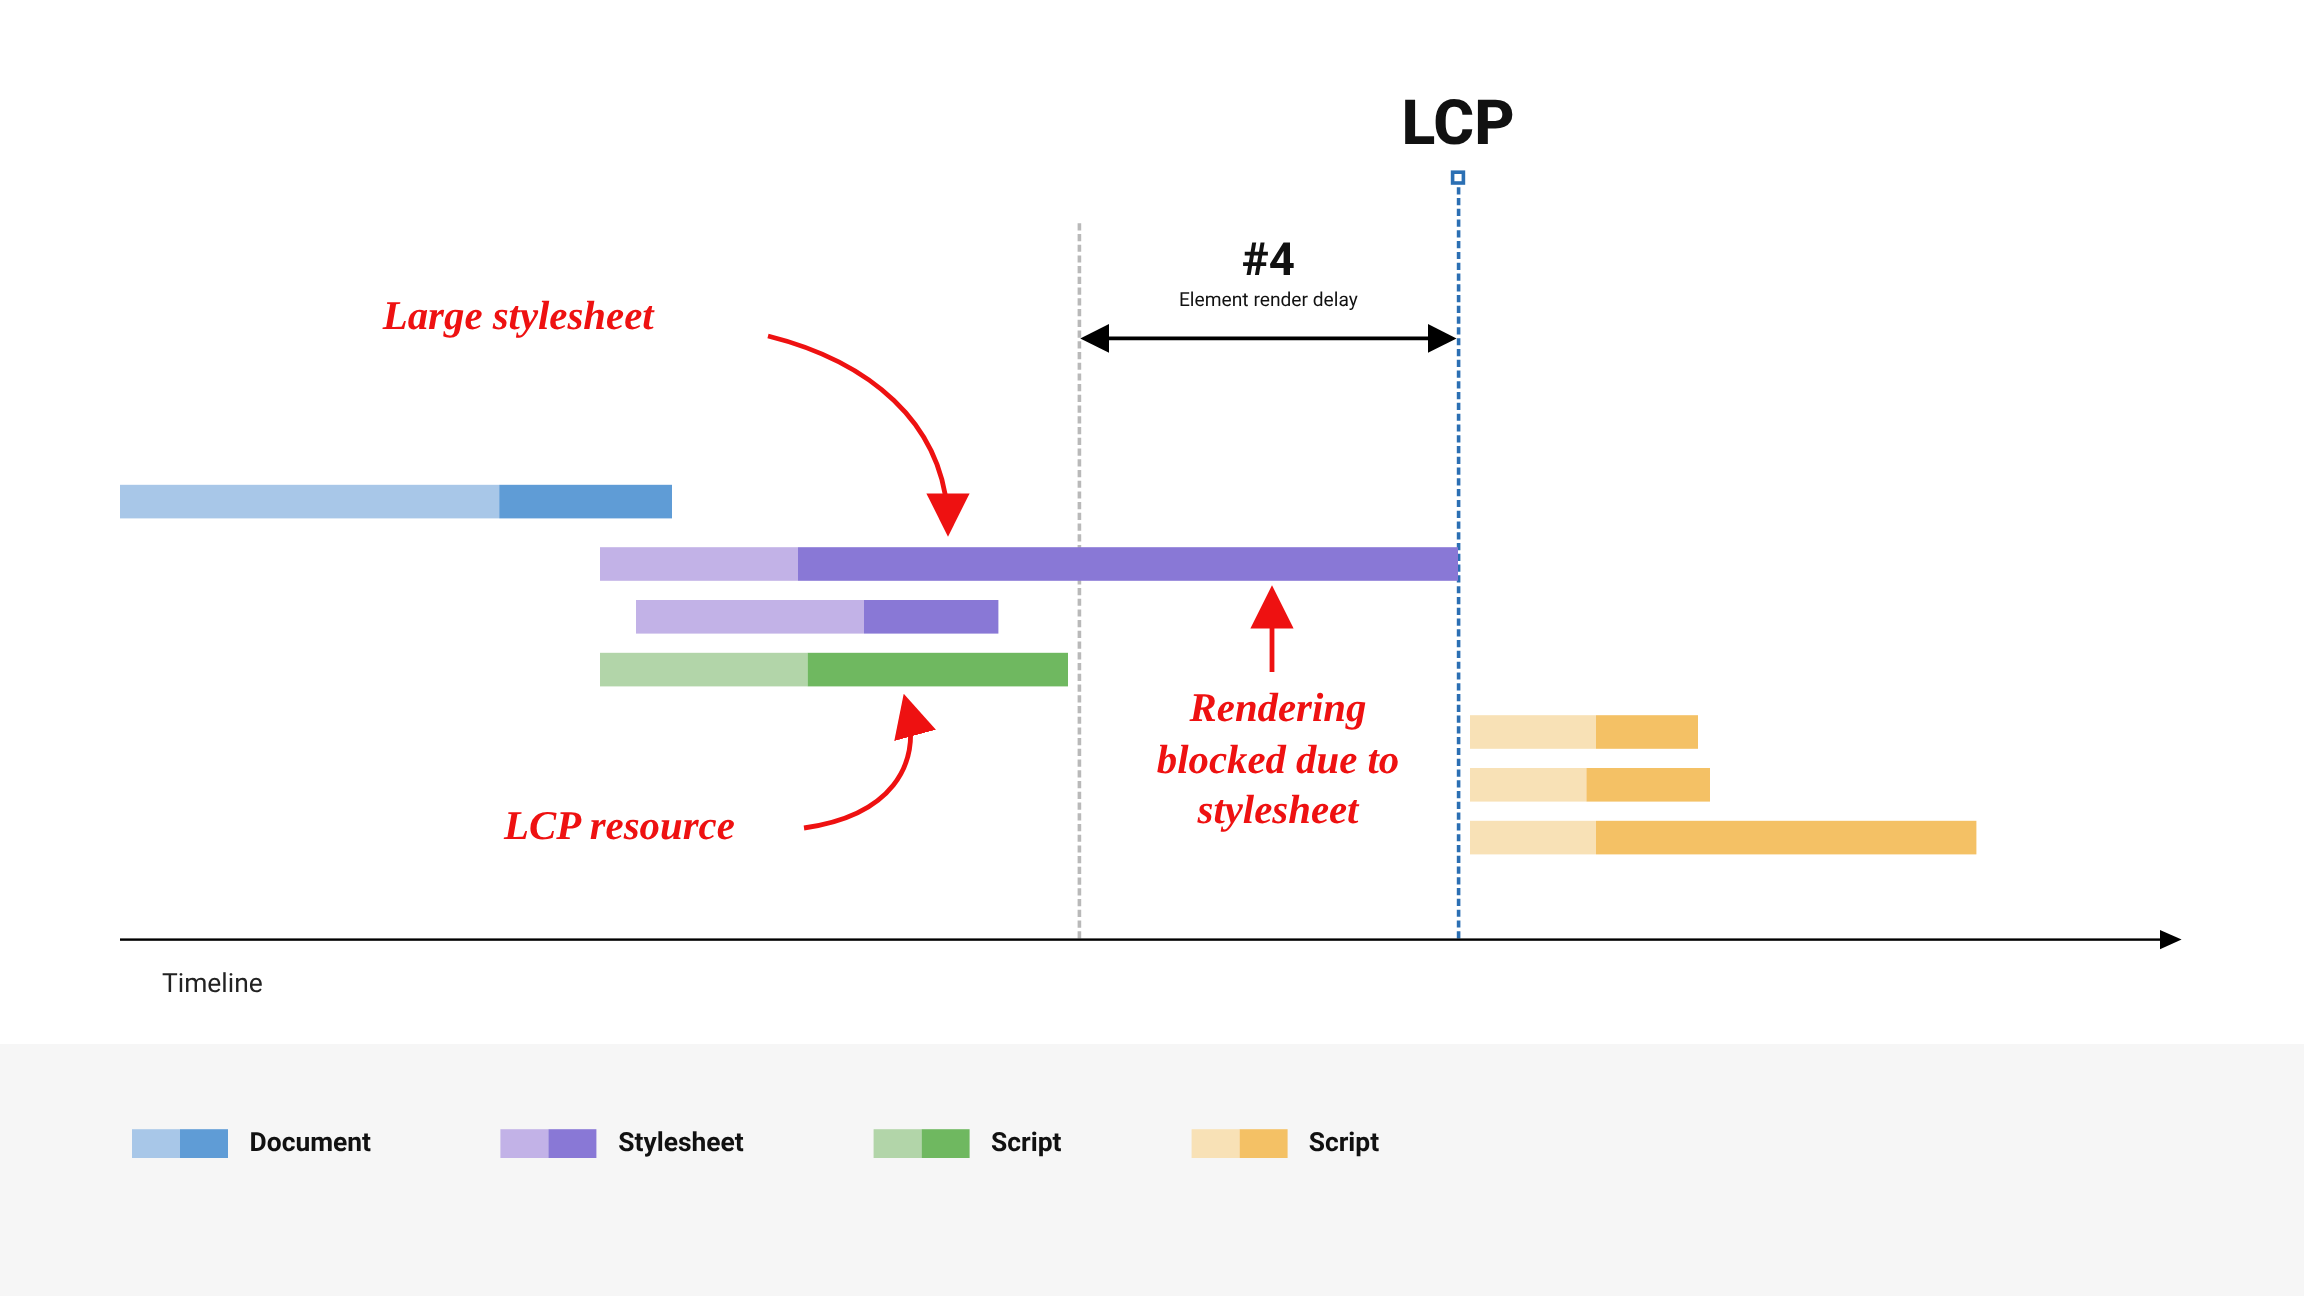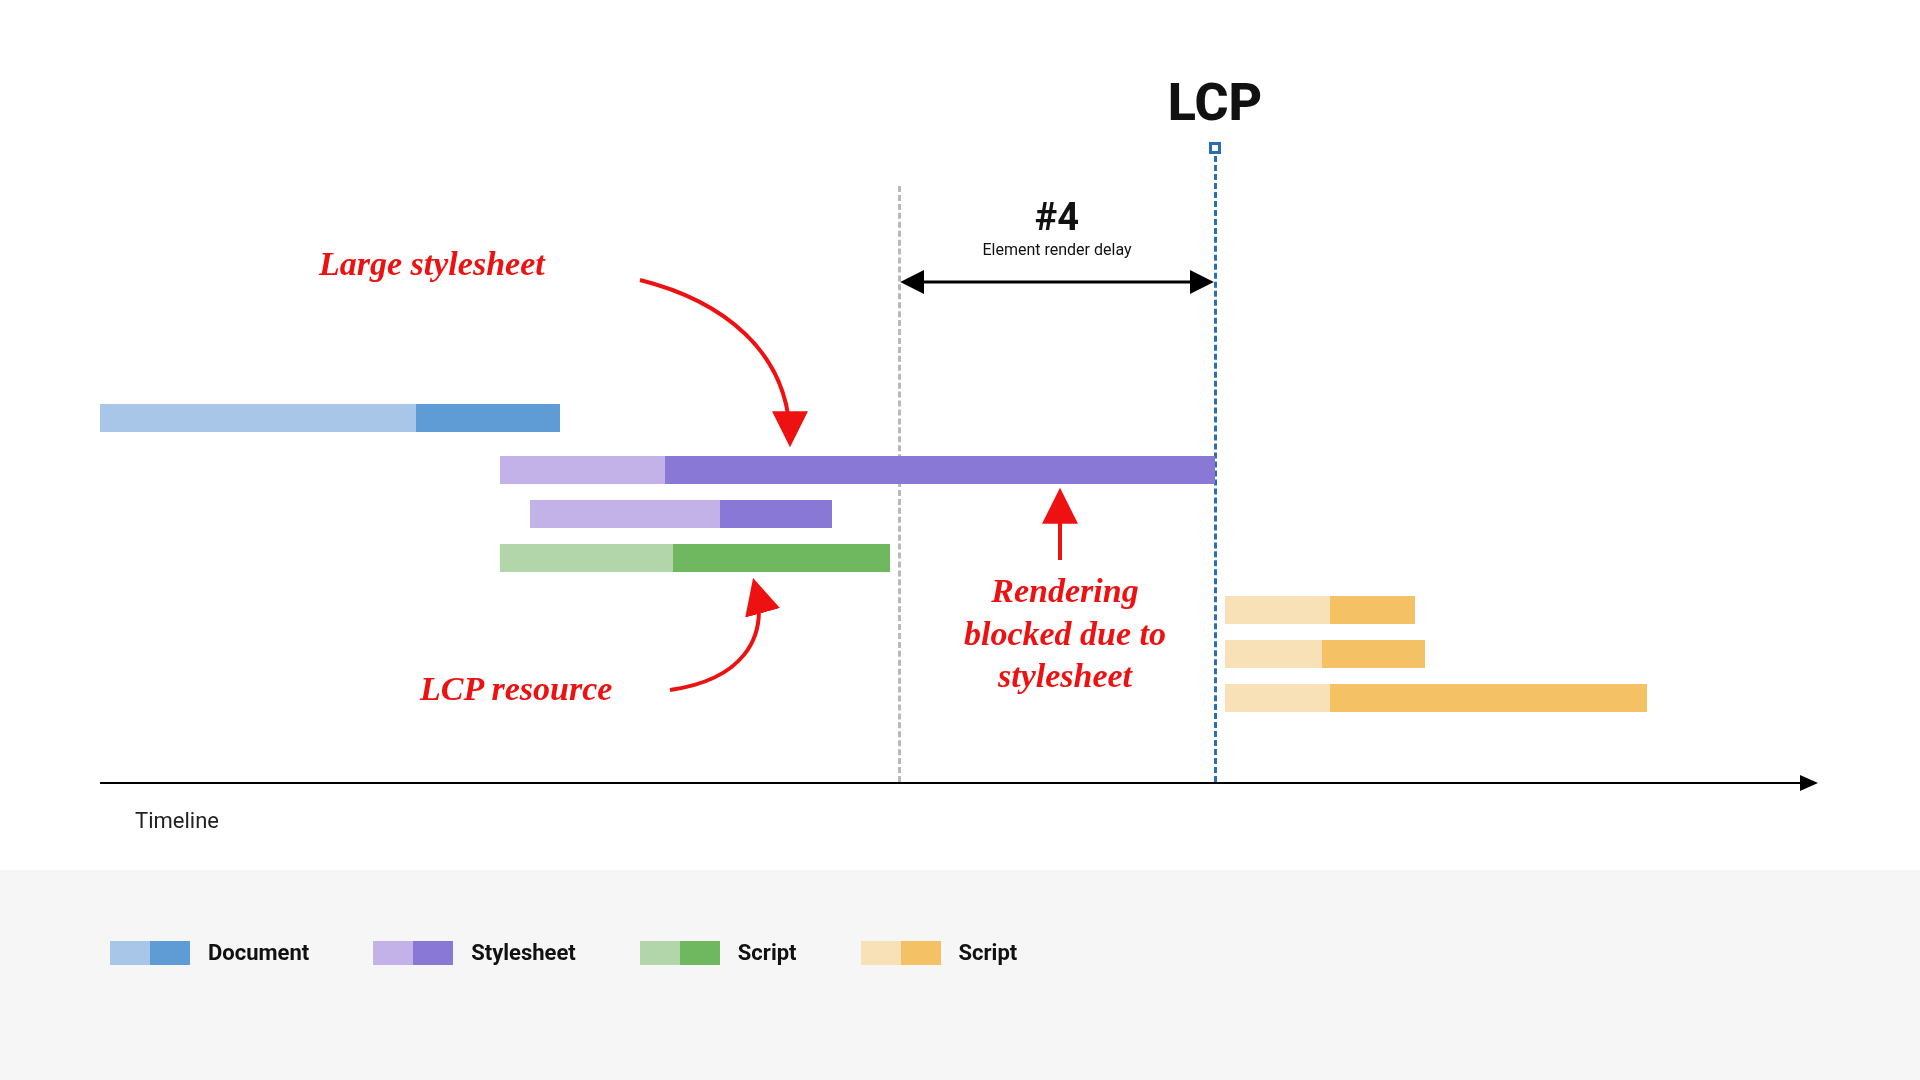--- a/index.html
+++ b/index.html
@@ -111,21 +111,21 @@
 
   
   .legend-bg {
     position: absolute;
     left: 0; right: 0;
     background: #f6f6f6;
   }
   .legend {
     position: absolute;
     display: flex;
-    gap: 64px;
+    gap: 108px;
     align-items: center;
   }
   .legend-item { display: flex; align-items: center; gap: 18px; }
   .swatch { display: flex; height: 24px; width: 80px; }
   .swatch .half { flex: 1; }
   .legend-label { font-weight: 700; font-size: 22px; color: #111; }
 
   svg.overlay {
     position: absolute;
     inset: 0;

